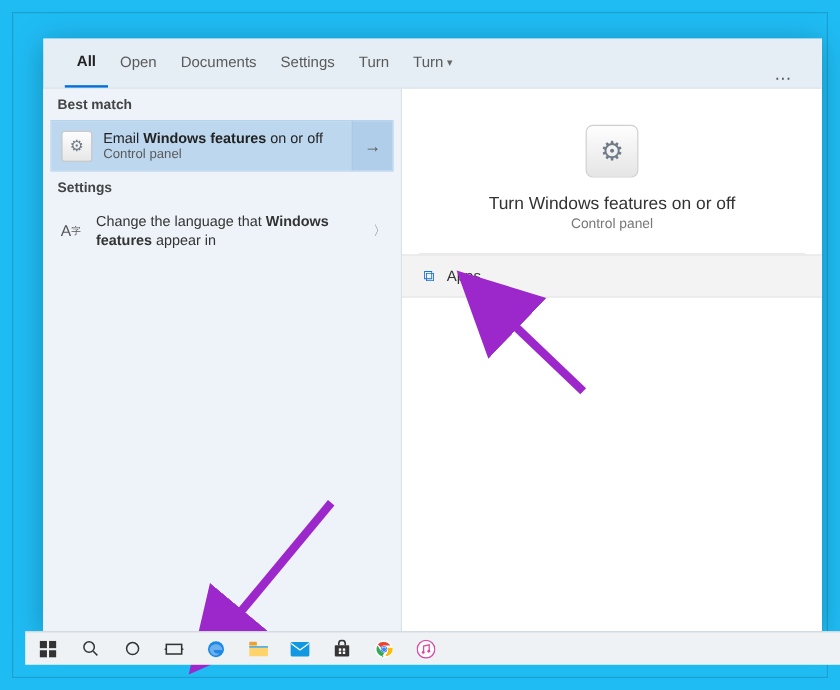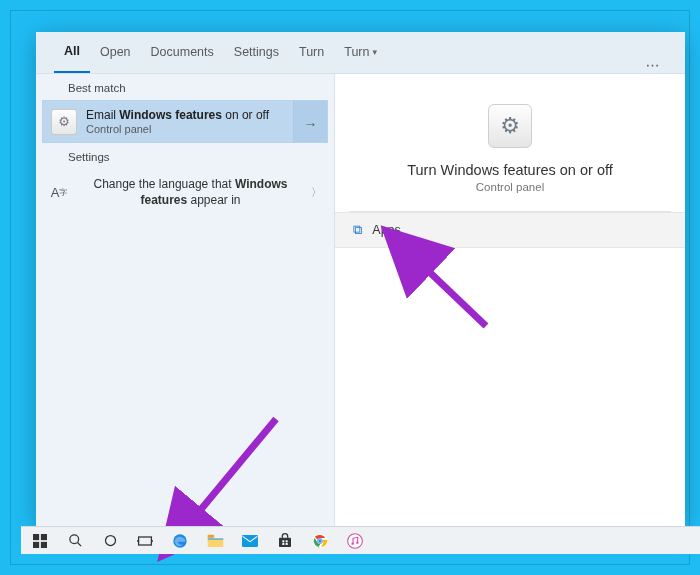--- a/index.html
+++ b/index.html
@@ -8,31 +8,31 @@
   .search-panel { position: absolute; left: 25px; top: 21px; width: 649px; height: 494px; background: #e5eef5; box-shadow: 0 4px 24px rgba(0,0,0,0.25); }
   .tabs { display: flex; align-items: flex-end; height: 42px; padding: 0 18px; border-bottom: 1px solid #d9e2ea; font-size: 12.5px; color: #5a5a5a; }
   .tab { padding: 0 10px; height: 42px; display: flex; align-items: center; cursor: default; }
   .tab.active { color: #222; font-weight: 600; border-bottom: 2px solid #006fd6; }
   .spacer { flex: 1; }
   .more-chev { font-size: 9px; margin-left: 3px; color: #666; }
   .ellipsis { width: 28px; text-align: center; font-size: 14px; color: #555; letter-spacing: 1px; }
   .body-row { display: flex; height: calc(100% - 42px); }
   .left-col { width: 298px; background: #edf3f8; display: flex; flex-direction: column; }
   .right-col { flex: 1; background: #fff; border-left: 1px solid #d9e2ea; display: flex; flex-direction: column; align-items: center; }
-  .section-label { font-size: 11.5px; font-weight: 400; color: #444; padding: 8px 12px 6px; margin-left: 20px; }
+  .section-label { font-size: 11.5px; font-weight: 700; color: #444; padding: 8px 12px 6px; }
   .best-match-row { display: flex; align-items: stretch; margin: 0 6px; border: 1px solid #b7d4ef; }
   .best-match-main { flex: 1; display: flex; align-items: center; background: #bcd7ee; padding: 7px 8px; gap: 9px; }
   .bm-icon { width: 26px; height: 26px; background: linear-gradient(#fdfdfd,#e7e7e7); border: 1px solid #c9c9c9; border-radius: 3px; display:flex; align-items:center; justify-content:center; font-size:13px; color:#6f7b88; }
   .bm-text { display: flex; flex-direction: column; font-size: 12px; }
   .bm-title { color: #222; }
   .bm-sub { color: #5a5a5a; font-size: 11px; margin-top: 1px; }
   .bm-arrow { width: 34px; background: #b0ceea; display: flex; align-items: center; justify-content: center; color: #555; font-size: 14px; border-left: 1px solid #abc9e4; }
   .setting-row { display: flex; align-items: center; padding: 7px 12px; gap: 10px; cursor: default; }
   .setting-icon { width: 22px; height: 22px; display:flex; align-items:center; justify-content:center; color:#555; font-size:13px; }
-  .setting-text { flex: 1; font-size: 12px; color: #333; line-height: 1.35; text-align: center; }
+  .setting-text { flex: 1; font-size: 12px; color: #333; line-height: 1.35; }
   .setting-chev { color: #888; font-size: 11px; }
   .photos-label { font-size: 11.5px; font-weight: 600; color: #444; padding: 8px 12px; }
 
   .preview-icon { width: 44px; height: 44px; margin-top: 30px; background: linear-gradient(#fefefe,#e5e5e5); border: 1px solid #cfcfcf; border-radius: 6px; display:flex; align-items:center; justify-content:center; color:#6f7b88; font-size:22px; }
   .preview-title { margin-top: 14px; font-size: 14.5px; color: #333; text-align: center; padding: 0 20px; }
   .preview-sub { font-size: 11.5px; color: #777; margin-top: 3px; }
   .divider { height: 1px; width: calc(100% - 28px); background: #e3e3e3; margin-top: 18px; }
   .open-row { width: 100%; display: flex; align-items: center; gap: 10px; padding: 9px 18px; font-size: 12.5px; color: #333; background: #f3f3f3; border-top: 1px solid #e6e6e6; border-bottom: 1px solid #e6e6e6; }
   .open-icon { color: #1a73d0; font-size: 13px; }
 

